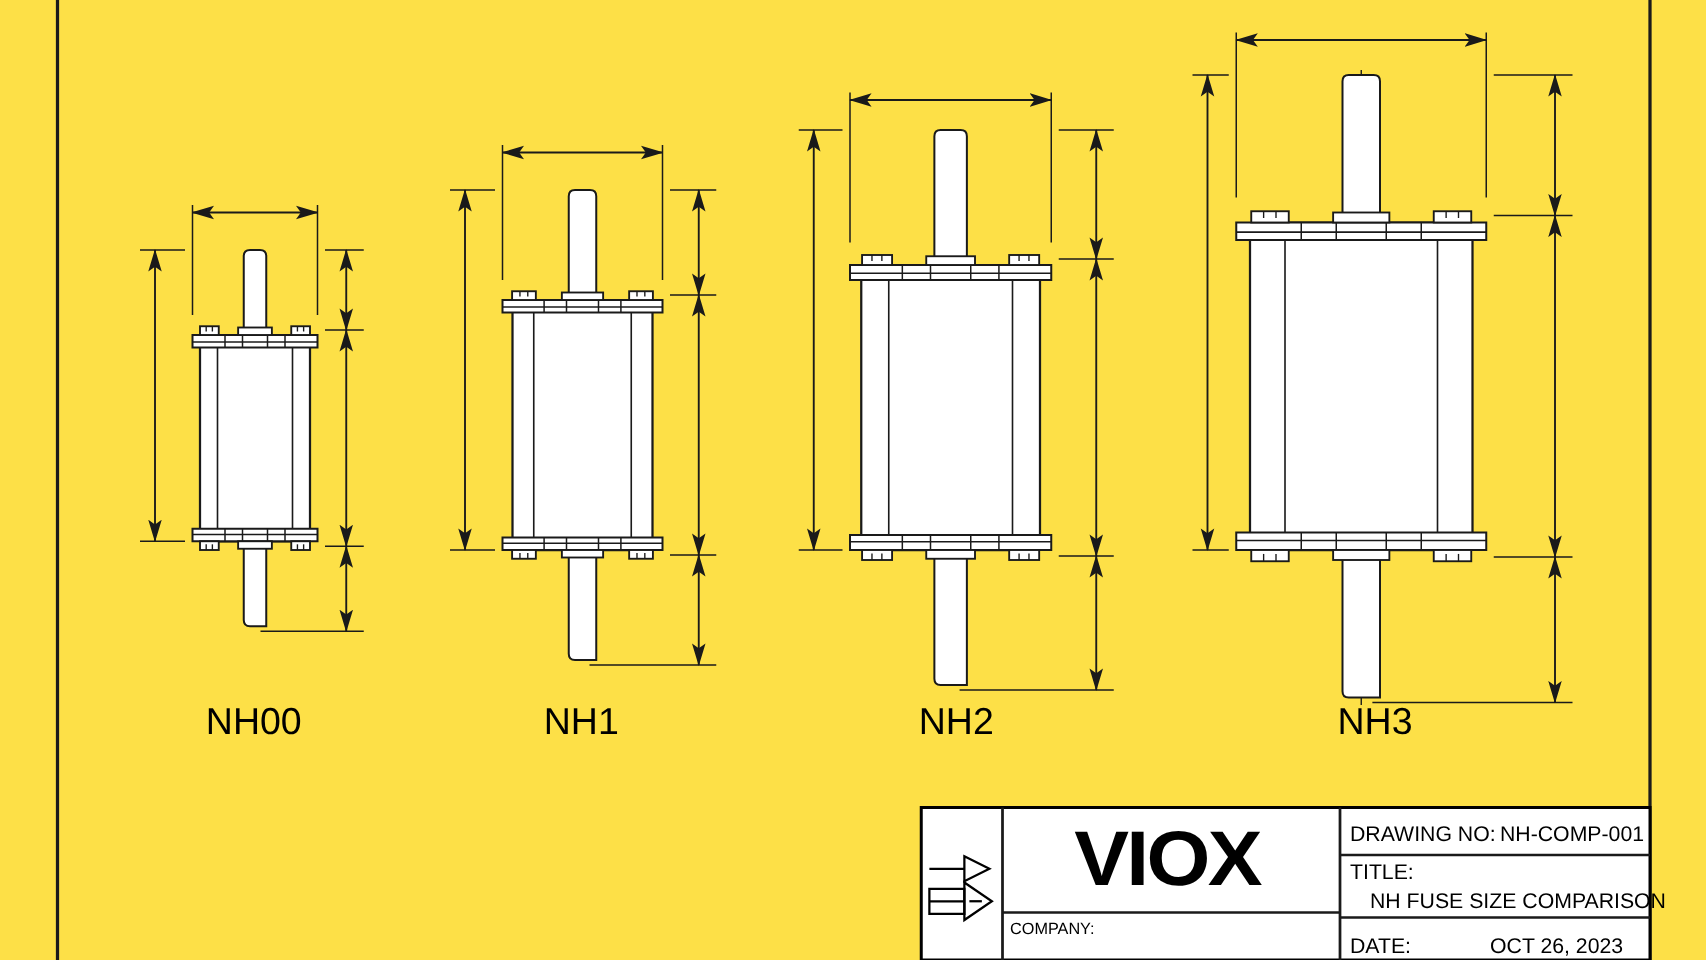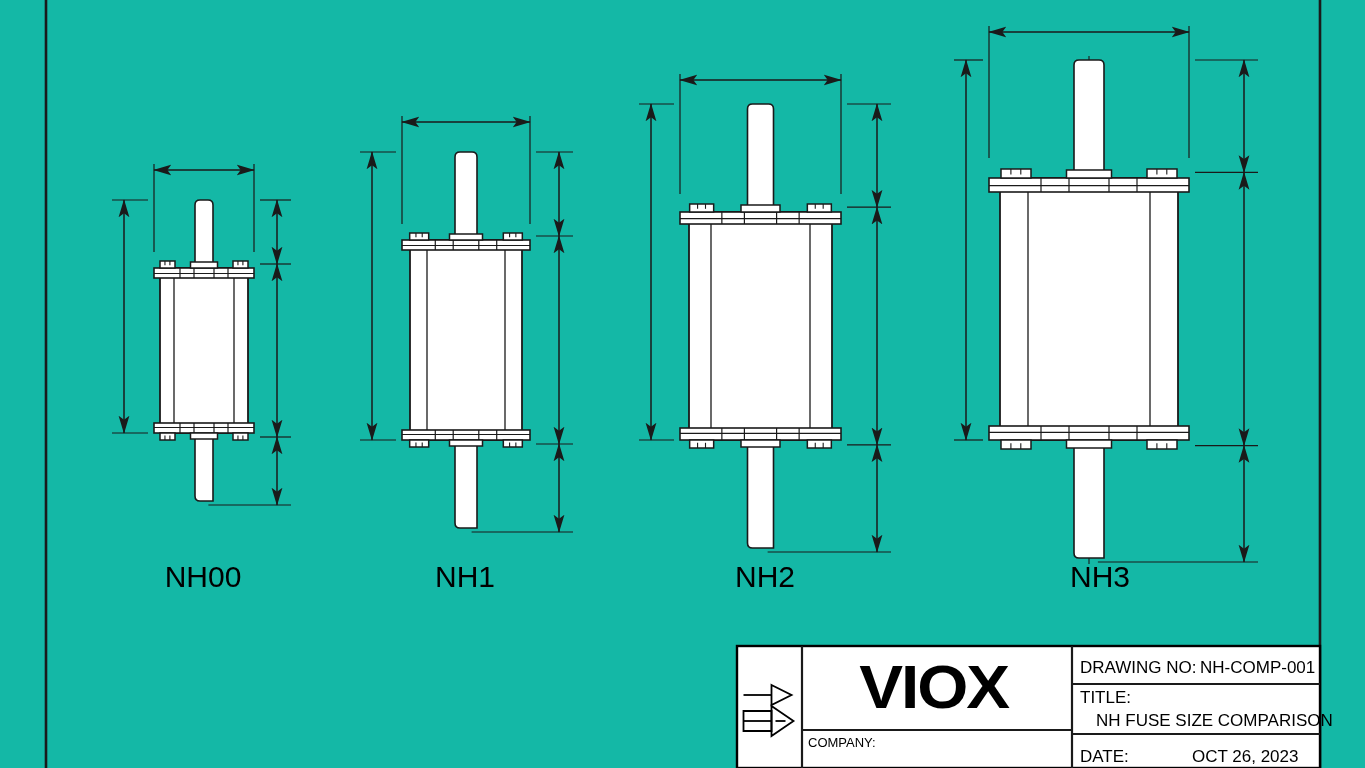--- a/index.html
+++ b/index.html
@@ -7,21 +7,21 @@
     margin: 0; padding: 0;
     width: 1365px; height: 768px;
     background: #ffffff;
     font-family: "Liberation Sans", sans-serif;
     overflow: hidden;
   }
   #sheet {
     position: relative;
     width: 1365px;
     height: 768px;
-    background: #14b8a6;
+    background: #fde047;
   }
   #cad { position: absolute; top: 0; left: 0; }
 </style>
 </head>
 <body>
 
 <div id="sheet">
   <svg id="cad" width="1365" height="768" viewBox="0 0 1365 768">
     <defs>
       <marker id="arrHead" viewBox="0 0 12 8" refX="11.5" refY="4" markerWidth="12" markerHeight="8" orient="auto-start-reverse">

